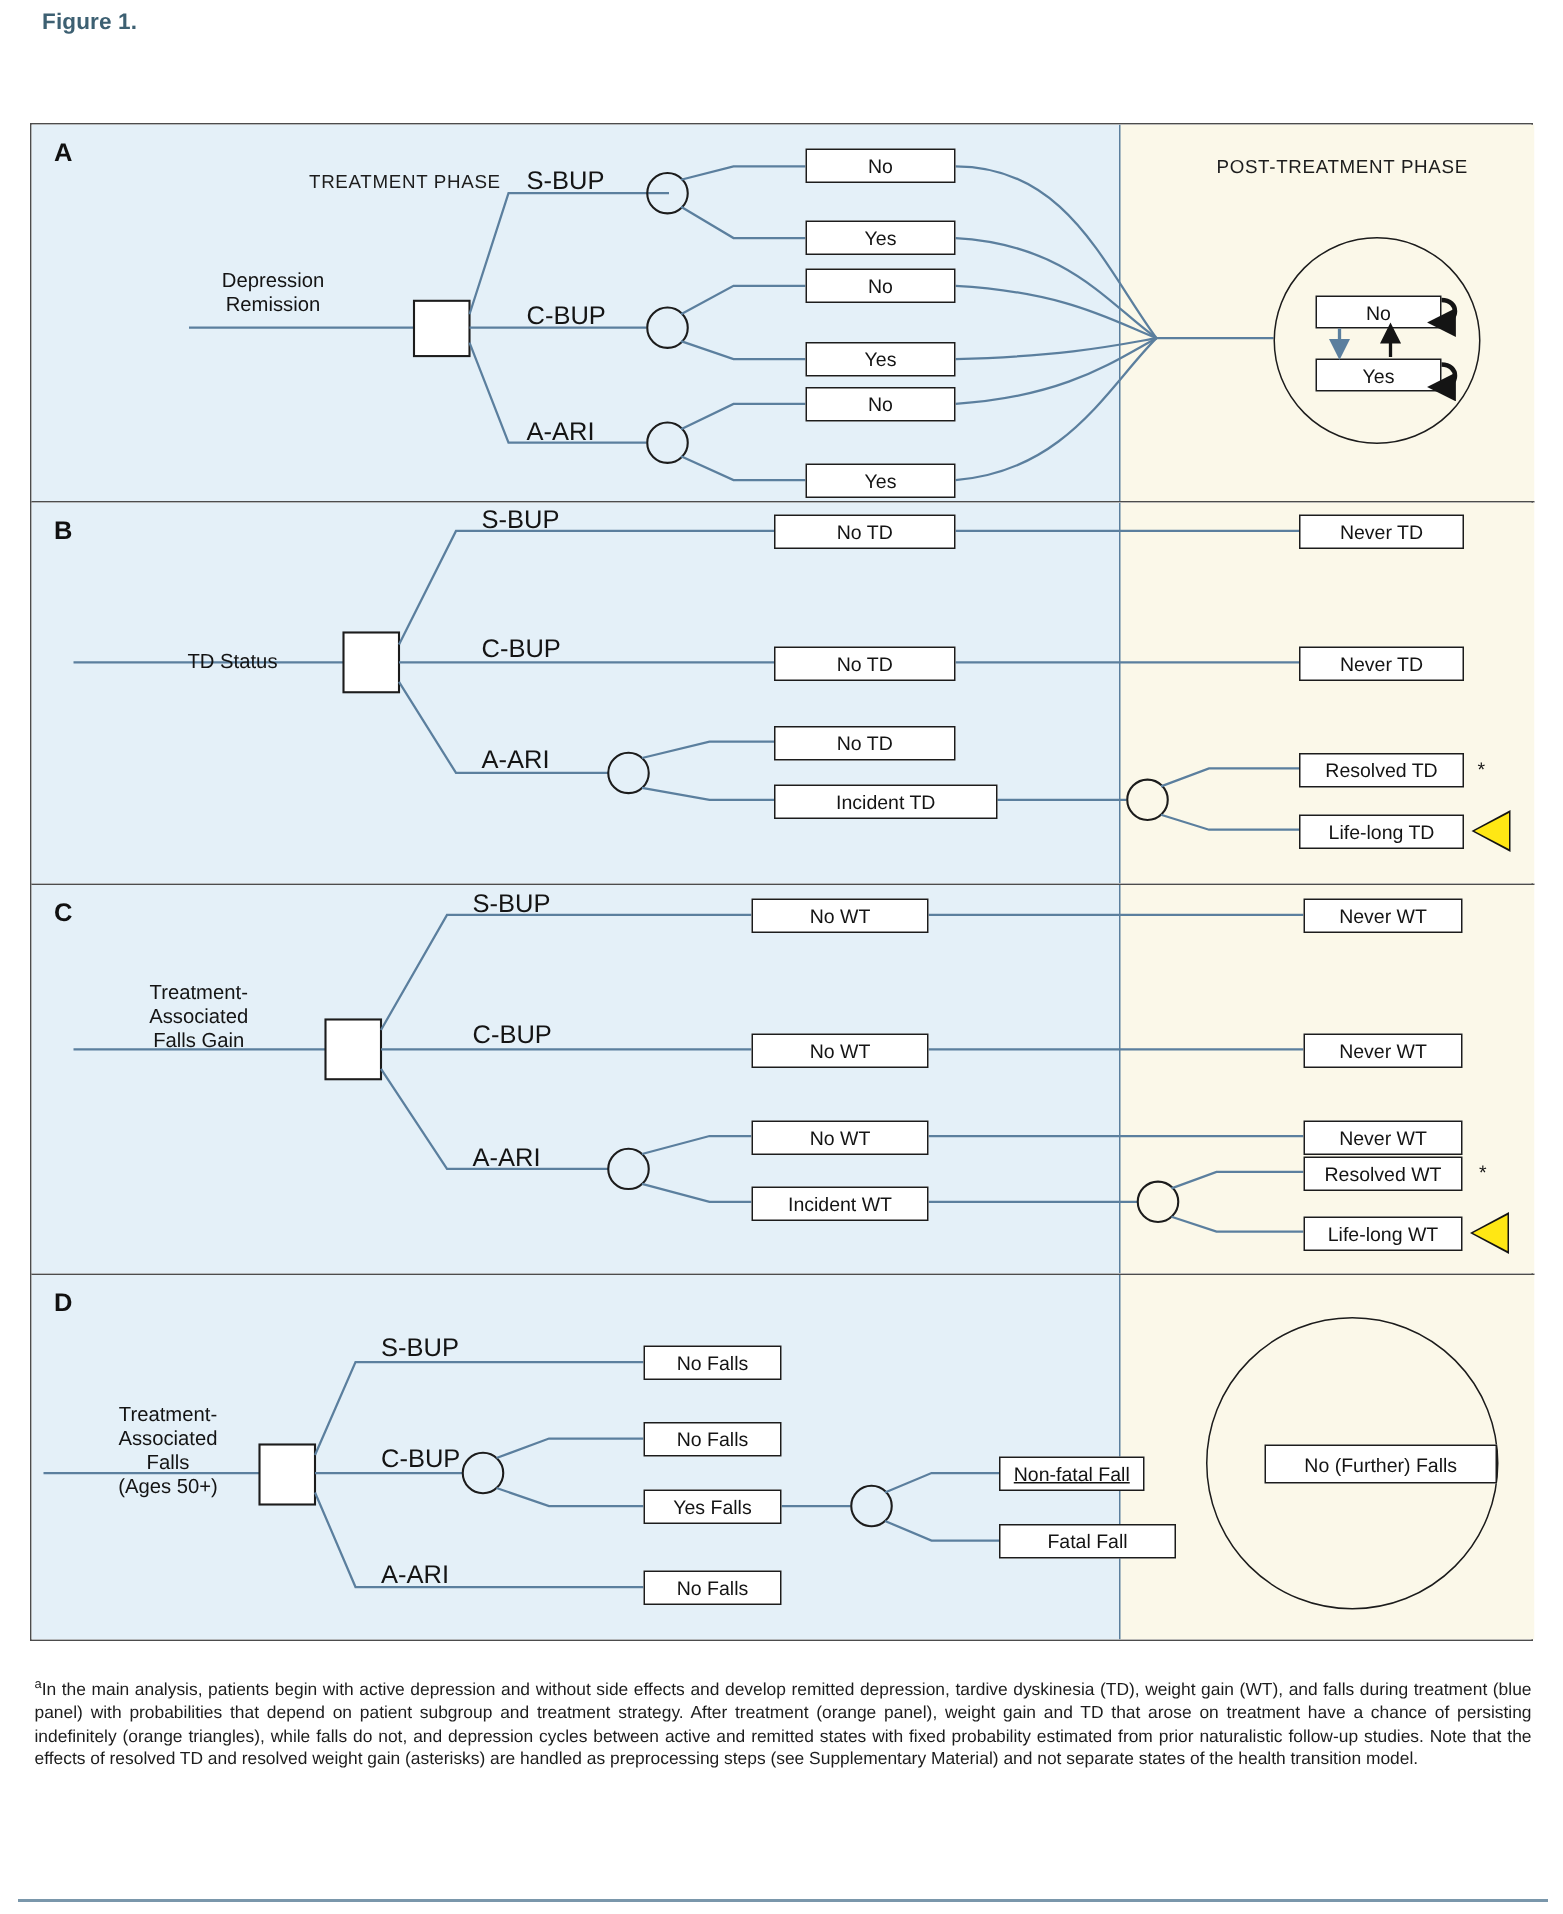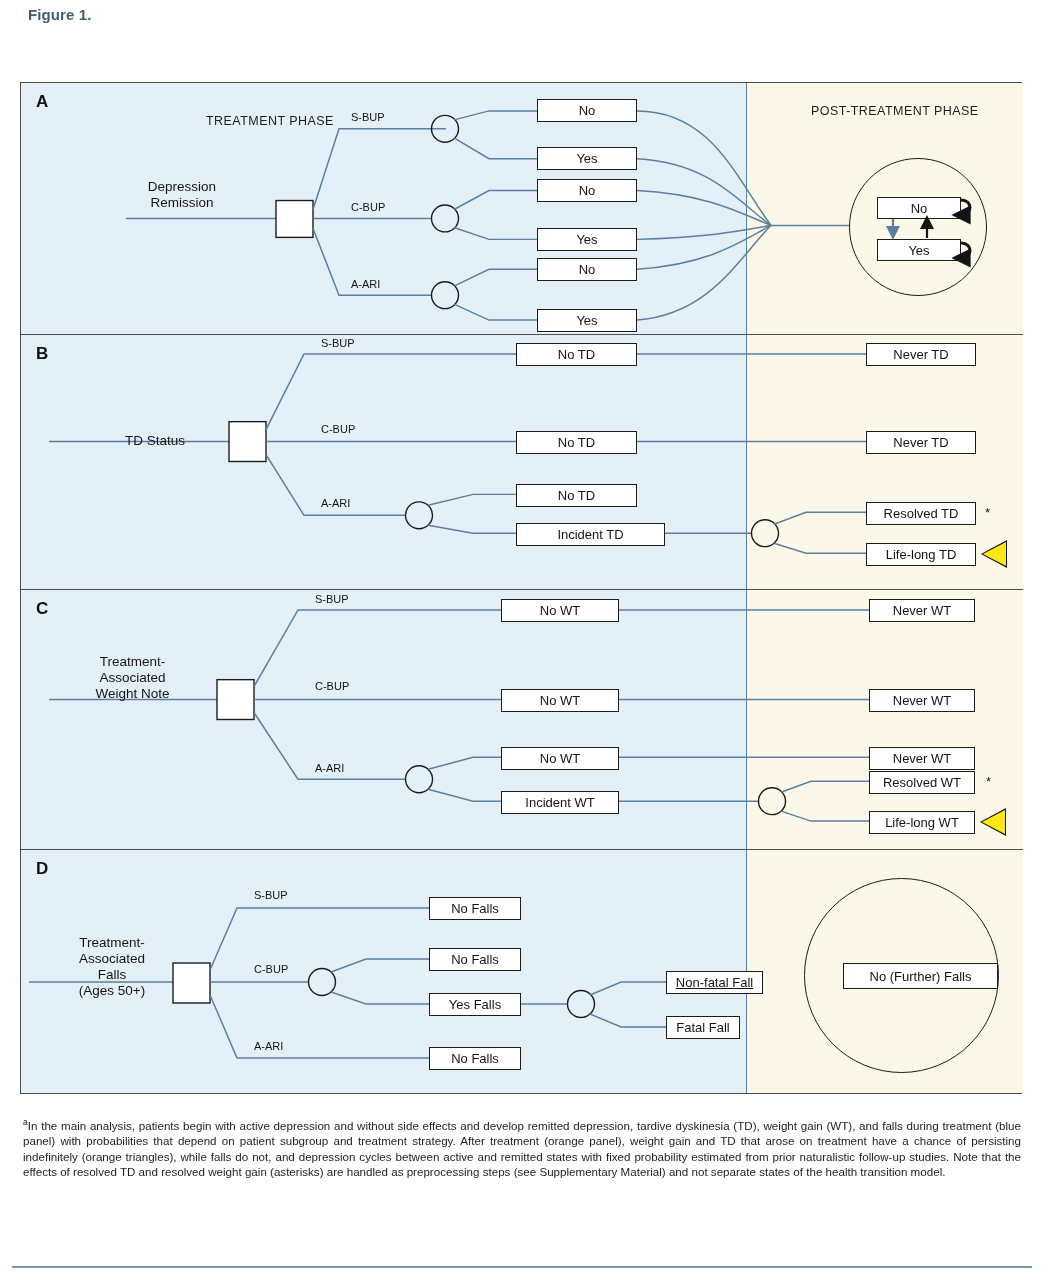--- a/index.html
+++ b/index.html
@@ -35,21 +35,21 @@
   svg.tree line, svg.tree polyline, svg.tree path.edge { stroke:#5b7f9e; stroke-width:1.5px; fill:none; }
   svg.tree circle.chance { stroke:#1c1c1c; stroke-width:1.4px; fill:none; }
   svg.tree rect.decision { stroke:#1c1c1c; stroke-width:1.4px; fill:#ffffff; }
 
   .nodebox {
     position:absolute; z-index:4;
     border:1.4px solid #1c1c1c; background:#ffffff;
     display:flex; align-items:center; justify-content:center;
     font-size:13px; color:#141414; white-space:nowrap;
   }
-  .edgelabel { position:absolute; z-index:5; font-size:11px; color:#141414; white-space:nowrap; }
+  .edgelabel { position:absolute; z-index:5; font-size:17px; color:#141414; white-space:nowrap; }
   .rootlabel { position:absolute; z-index:5; font-size:13.5px; color:#141414; text-align:center; line-height:16px; }
   .asterisk { position:absolute; z-index:5; font-size:13px; color:#141414; }
   .tri { position:absolute; z-index:5; width:0; height:0; }
 
   .markov-circle { position:absolute; z-index:3; border:1.5px solid #1c1c1c; border-radius:50%; }
 
   .footnote { position:absolute; left:12px; top:1104px; width:1020px; font-size:11.6px; line-height:15.4px; color:#1d1d1d; }
   .footnote p { margin:11px; }
   .footnote sup { font-size:8.6px; }
   .footline { position:absolute; left:12px; top:1266px; width:1020px; height:2px; background:#7a97ab; }
@@ -221,21 +221,21 @@
       <line x1="598" y1="168" x2="848" y2="168"></line>
       <line x1="598" y1="212" x2="737" y2="212"></line>
       <circle class="chance" cx="751" cy="212" r="13.5"></circle>
       <polyline points="760,203 790,192 848,192"></polyline>
       <polyline points="760,222 790,232 848,232"></polyline>
     </svg>
 
     <div class="rootlabel" style="left:44px; top:64px; width:135px;">
       <div>Treatment-</div>
       <div>Associated</div>
-      <div>Weight Note</div>
+      <div>Falls Gain</div>
     </div>
 
     <div class="edgelabel" style="left:294px; top:3px;">S-BUP</div>
     <div class="edgelabel" style="left:294px; top:90px;">C-BUP</div>
     <div class="edgelabel" style="left:294px; top:172px;">A-ARI</div>
 
     <div class="nodebox" style="left:480px; top:9px; width:118px; height:23px;">No WT</div>
     <div class="nodebox" style="left:480px; top:99px; width:118px; height:23px;">No WT</div>
     <div class="nodebox" style="left:480px; top:157px; width:118px; height:23px;">No WT</div>
     <div class="nodebox" style="left:480px; top:201px; width:118px; height:23px;">Incident WT</div>
@@ -286,21 +286,21 @@
     <div class="edgelabel" style="left:233px; top:39px;">S-BUP</div>
     <div class="edgelabel" style="left:233px; top:113px;">C-BUP</div>
     <div class="edgelabel" style="left:233px; top:190px;">A-ARI</div>
 
     <div class="nodebox" style="left:408px; top:47px; width:92px; height:23px;">No Falls</div>
     <div class="nodebox" style="left:408px; top:98px; width:92px; height:23px;">No Falls</div>
     <div class="nodebox" style="left:408px; top:143px; width:92px; height:23px;">Yes Falls</div>
     <div class="nodebox" style="left:408px; top:197px; width:92px; height:23px;">No Falls</div>
 
     <div class="nodebox" style="left:645px; top:121px; width:97px; height:23px;text-decoration:underline;">Non-fatal Fall</div>
-    <div class="nodebox" style="left:645px; top:166px; width:74px; height:23px;">Fatal Fall</div>
+    <div class="nodebox" style="left:645px; top:166px; width:118px; height:23px;">Fatal Fall</div>
 
     <div class="markov-circle" style="left:783px; top:28px; width:195px; height:195px;"></div>
     <div class="nodebox" style="left:822px; top:113px; width:155px; height:26px;">No (Further) Falls</div>
   </div>
 
 </div>
 
 <div class="footnote">
   <p style="text-align:justify;"><sup>a</sup><span>In the main analysis, patients begin with active depression and without side effects and develop remitted depression, tardive dyskinesia (TD), weight gain (WT), and falls during treatment (blue panel) with probabilities that depend on patient subgroup and treatment strategy. After treatment (orange panel), weight gain and TD that arose on treatment have a chance of persisting indefinitely (orange triangles), while falls do not, and depression cycles between active and remitted states with fixed probability estimated from prior naturalistic follow-up studies. Note that the effects of resolved TD and resolved weight gain (asterisks) are handled as preprocessing steps (see Supplementary Material) and not separate states of the health transition model.</span></p>
 </div>

